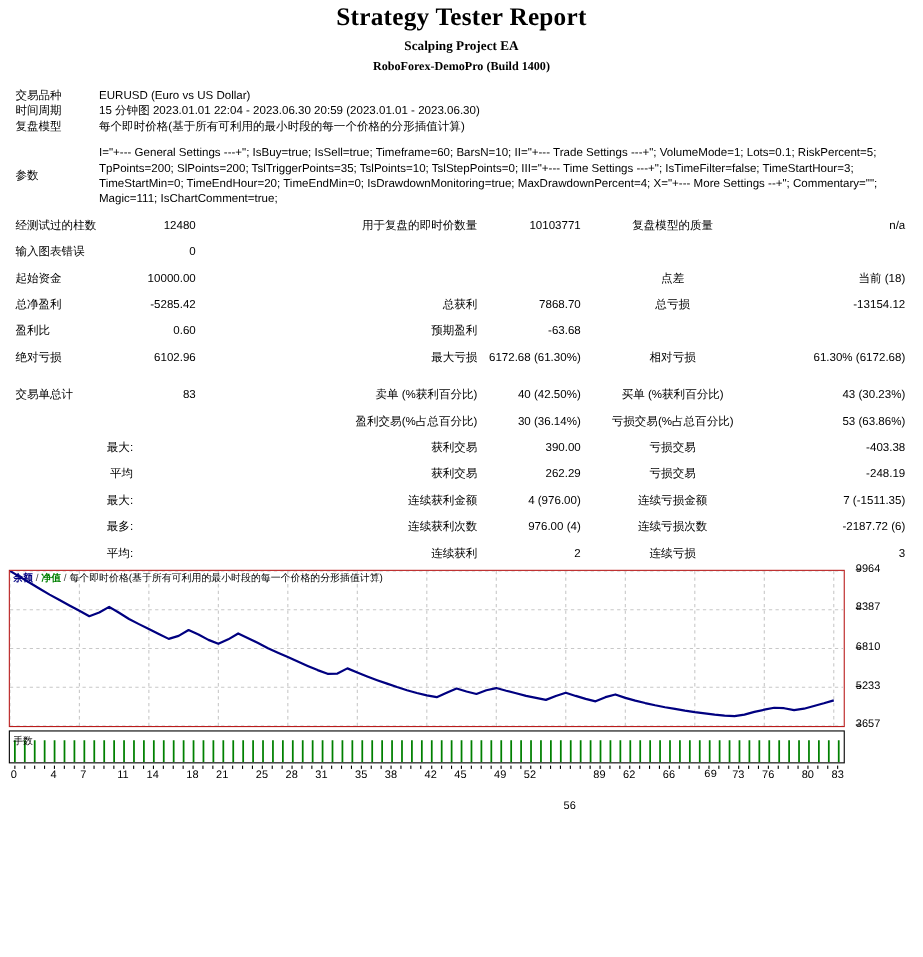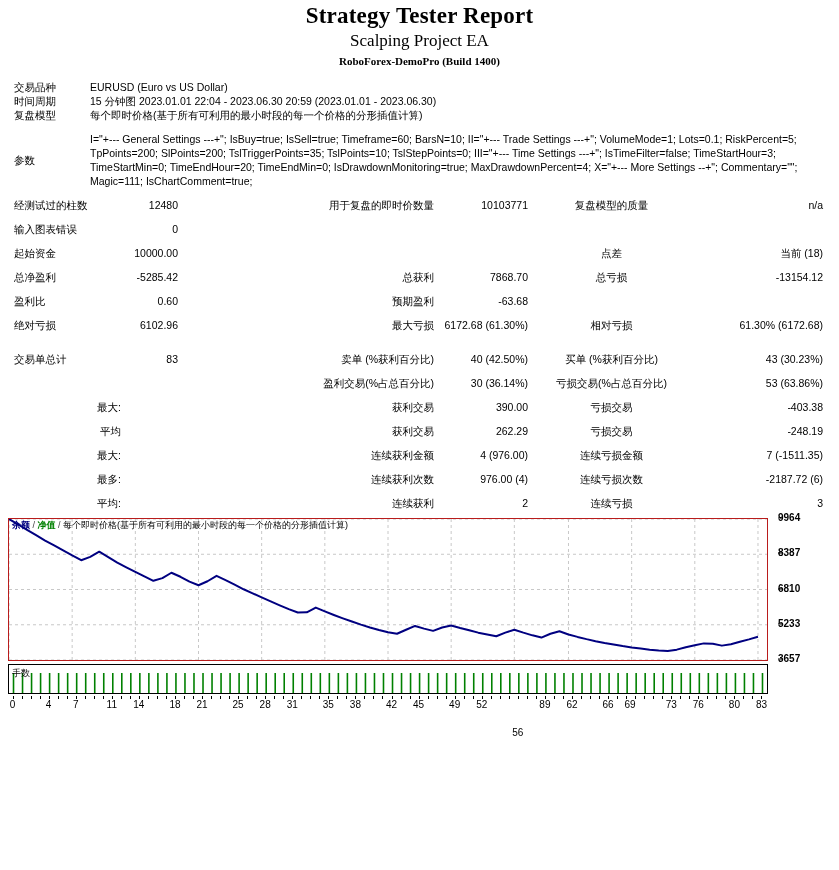--- a/index.html
+++ b/index.html
@@ -6,21 +6,21 @@
   body{
     width:839px;height:870px;position:relative;overflow:hidden;
     font-family:"Liberation Sans","DejaVu Sans",sans-serif;
     color:#000;
   }
   .report{width:839px;}
 
   
   .title-block{text-align:center;padding-top:2px;}
   .t1{font-family:"Liberation Serif","DejaVu Serif",serif;font-weight:bold;font-size:23px;line-height:28px;letter-spacing:.2px;}
-  .t2{font-family:"Liberation Serif","DejaVu Serif",serif;font-weight:normal;font-size:17px;line-height:22px;}
+  .t2{font-family:"Liberation Serif","DejaVu Serif",serif;font-weight:bold;font-size:12px;line-height:22px;}
   .t3{font-family:"Liberation Serif","DejaVu Serif",serif;font-weight:bold;font-size:11px;line-height:18px;}
 
   
   table.rep{width:839px;border-collapse:collapse;table-layout:fixed;font-size:10.5px;}
   table.rep td{vertical-align:middle;padding:0;line-height:14px;}
   .c-lab{width:48px;padding-left:14px !important;white-space:normal;word-break:break-all;}
   .c-v1{width:58px;text-align:right;padding-right:6px !important;}
   .c-n1{text-align:right;padding-left:0 !important;}
   .c-v2{text-align:right;padding-right:6px !important;}
   .c-n2{text-align:center;padding-left:0 !important;}
@@ -33,21 +33,21 @@
   
   .chart-wrap{position:relative;width:839px;height:205px;margin-top:8px;}
   .chart-main{position:absolute;left:8px;top:0;width:760px;height:143px;border:1px solid #b91c1c;background:#fff;box-sizing:border-box;overflow:hidden;}
   .vol-panel{position:absolute;left:8px;top:146px;width:760px;height:30px;border:1px solid #000;background:#fff;box-sizing:border-box;overflow:hidden;}
   .legend{position:absolute;left:3px;top:1px;font-size:9px;line-height:11px;white-space:nowrap;z-index:5;}
   .legend .bal{color:#000080;font-weight:bold;}
   .legend .eq{color:#008000;font-weight:bold;}
   .legend .sep{color:#444;}
   .legend .desc{color:#000;}
   .vol-label{position:absolute;left:3px;top:2px;font-size:9px;color:#000;z-index:5;}
-  .yaxis{position:absolute;left:772px;top:0;width:60px;height:143px;font-weight:bold;}
+  .yaxis{position:absolute;left:772px;top:0;width:60px;height:143px;}
   .yaxis div{position:absolute;left:6px;font-size:10px;line-height:10px;transform:translateY(-50%);}
   .ytick{position:absolute;left:0px;width:5px;height:1px;background:#000;}
   .xaxis{position:absolute;left:8px;top:178px;width:760px;height:22px;}
   .xaxis span{position:absolute;top:3px;font-size:10px;transform:translateX(-50%);}
   .xtick{position:absolute;top:0;width:1px;height:3px;background:#000;}
   svg{display:block;}
 </style>
 </head>
 <body>
 
@@ -493,21 +493,21 @@
         <span style="left: 320.345px;">35</span>
         <span style="left: 347.417px;">38</span>
         <span style="left: 383.512px;">42</span>
         <span style="left: 410.583px;">45</span>
         <span style="left: 446.679px;">49</span>
         <span style="left: 473.75px;">52</span>
         <span style="left: 509.845px; margin-top: 28px;">56</span>
         <span style="left: 536.917px;">89</span>
         <span style="left: 563.988px;">62</span>
         <span style="left: 600.083px;">66</span>
-        <span style="left: 622px;">69</span>
+        <span style="left: 638px; font-family: Liberation Mono, monospace;">69</span>
         <span style="left: 663.25px;">73</span>
         <span style="left: 690.321px;">76</span>
         <span style="left: 726.417px;">80</span>
         <span style="left: 753.488px;">83</span>
       </div>
   </div>
 
 </div>
 
 </body></html>

